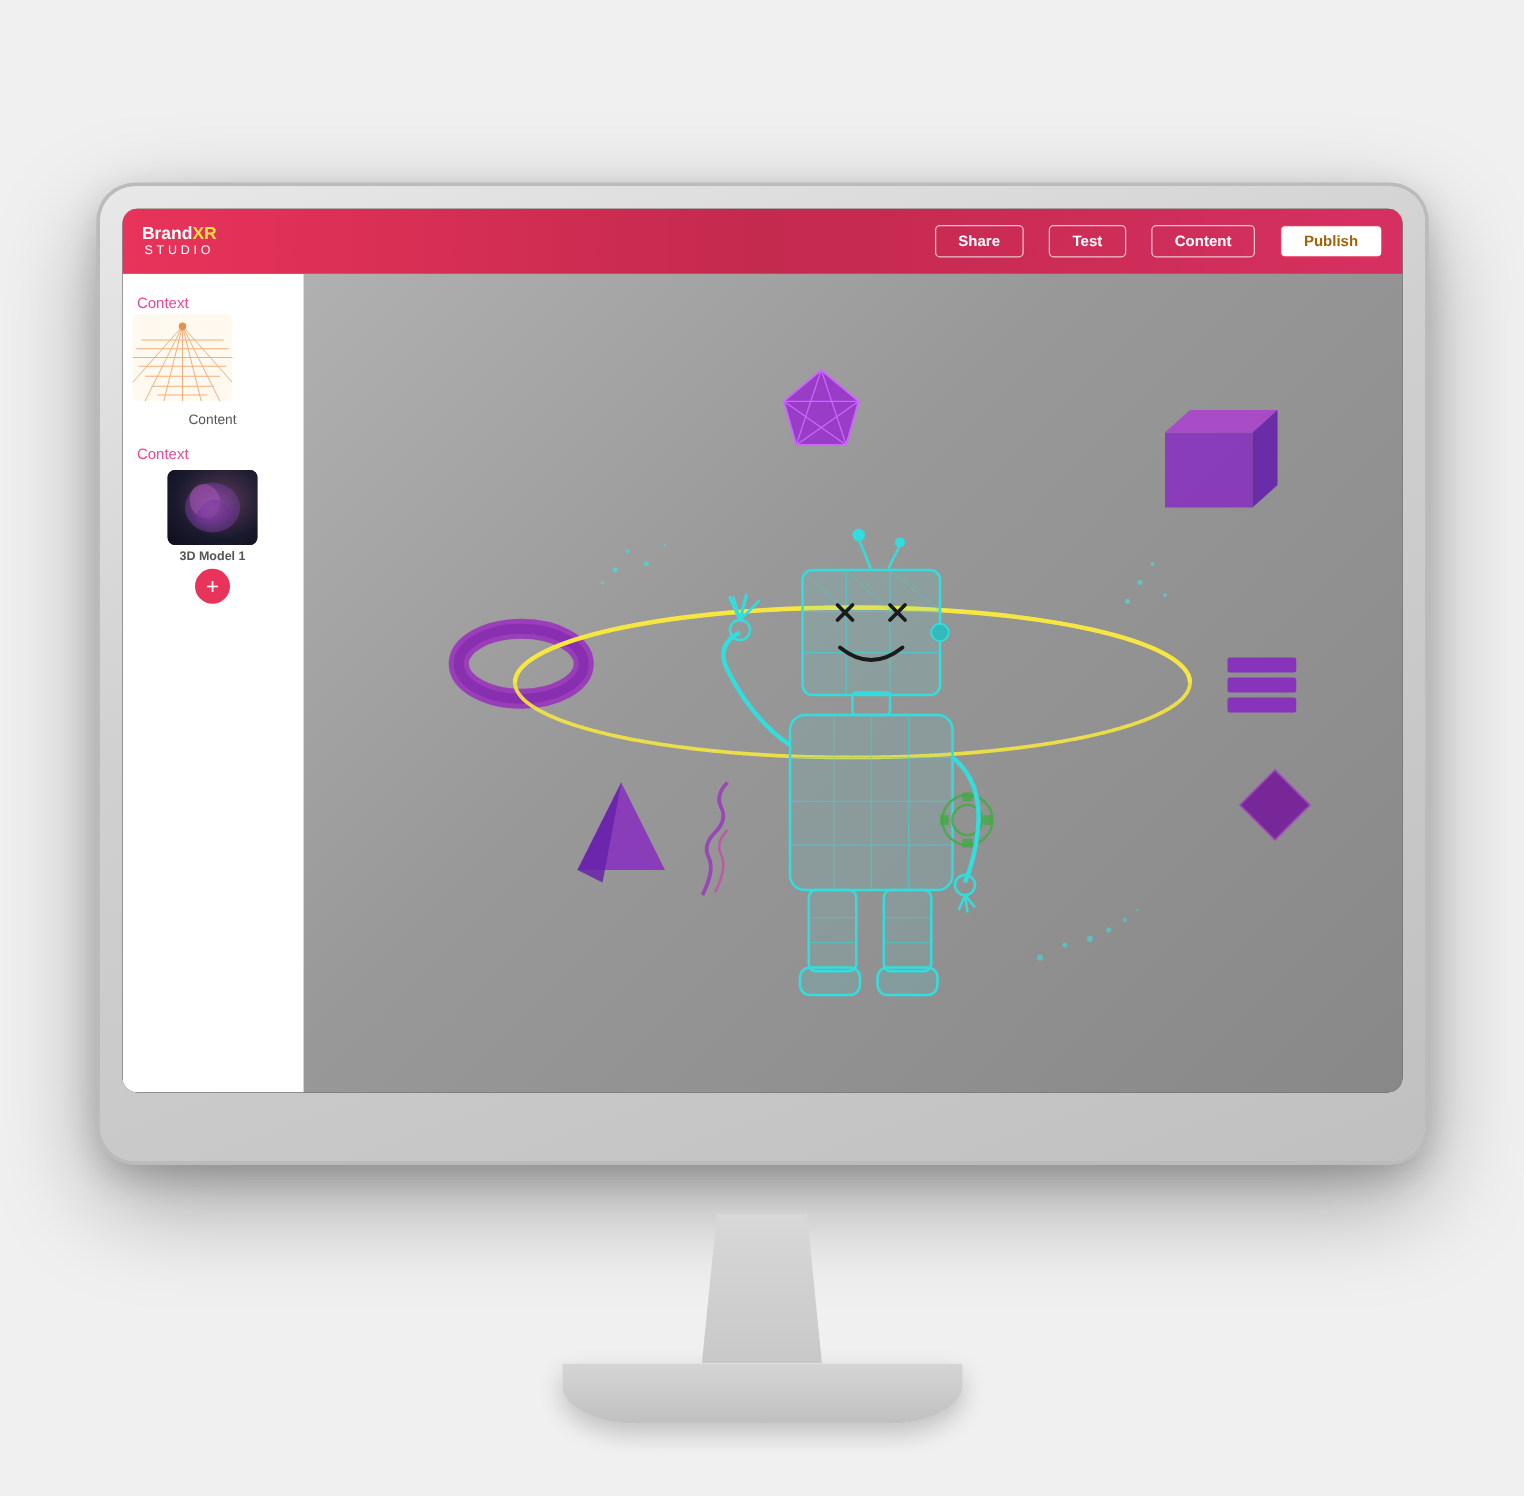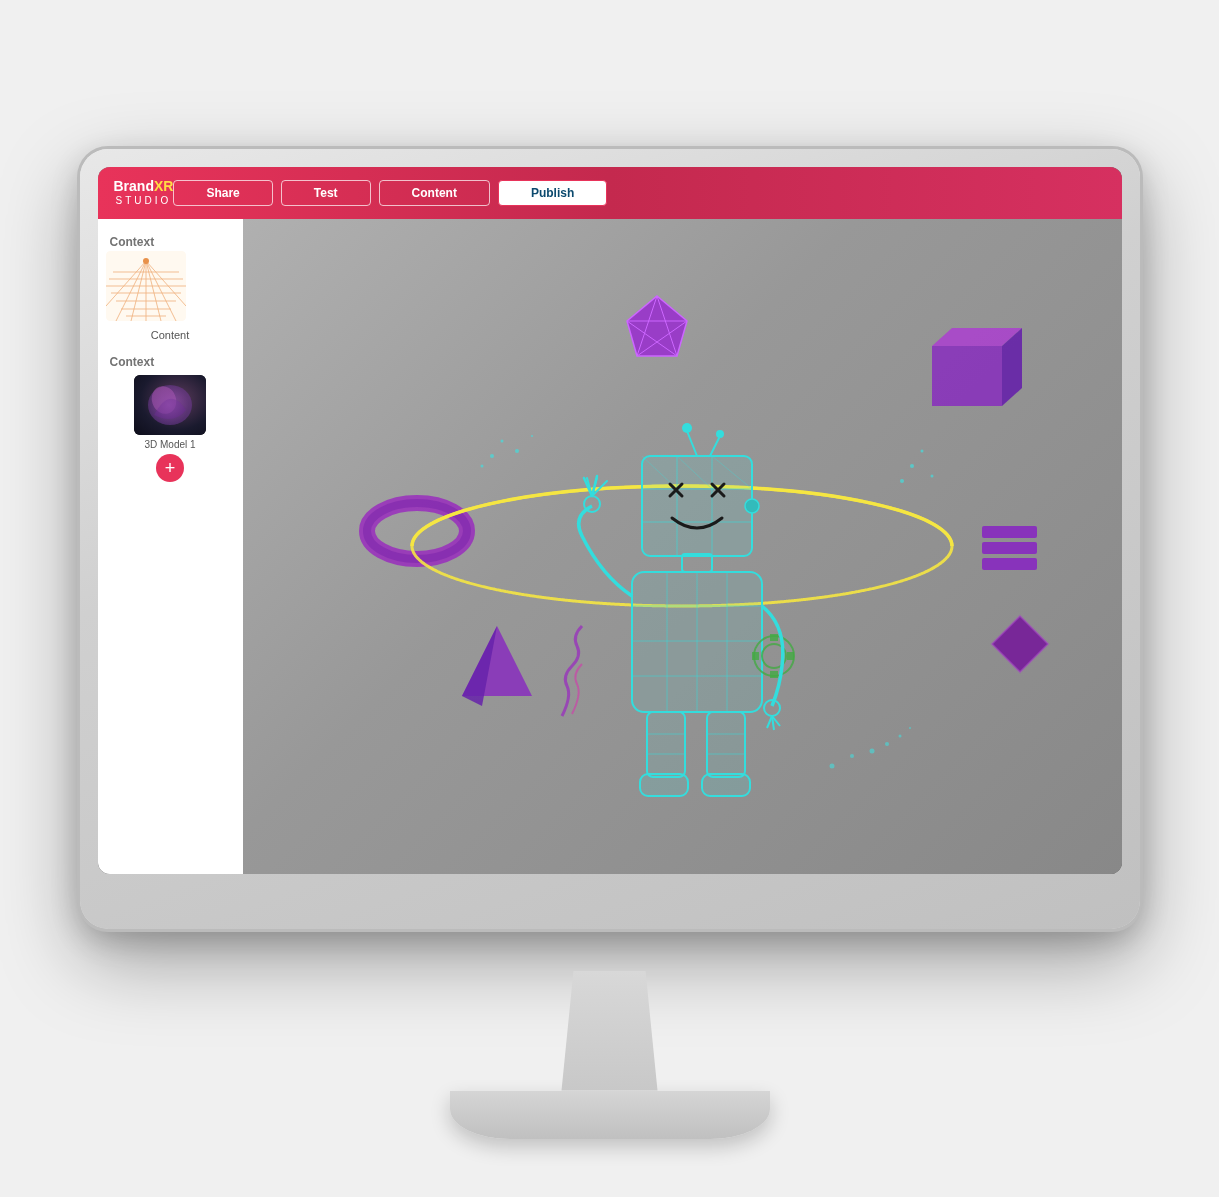--- a/index.html
+++ b/index.html
@@ -55,20 +55,21 @@
       position: relative;
       overflow: hidden;
     }
 
     
     .header-bar {
       height: 52px;
       background: linear-gradient(90deg, #e8335a 0%, #c4294e 50%, #d63060 100%);
       display: flex;
       align-items: center;
+      justify-content: space-between;
       padding: 0 16px;
       flex-shrink: 0;
       position: relative;
       z-index: 10;
     }
 
     .logo-area {
       display: flex;
       align-items: center;
     }
@@ -90,34 +91,35 @@
       text-align: center;
     }
 
     .header-buttons {
       display: flex;
       gap: 8px;
       align-items: center;
     }
 
     .header-btn {
-      padding: 5px 32px;
+      padding: 5px 18px;
       border-radius: 4px;
       font-size: 12px;
       font-weight: 600;
       cursor: pointer;
       border: 1.5px solid rgba(255,255,255,0.7);
       background: transparent;
       color: white;
+      margin-left: 12px;
     }
 
     .header-btn.publish {
       border: 1.5px solid #e8335a;
       background: white;
-      color: #0c4a6e;
+      color: #a16207;
     }
 
     
     .main-area {
       display: flex;
       flex: 1;
       overflow: hidden;
     }
 
     
@@ -126,22 +128,22 @@
       background: white;
       flex-shrink: 0;
       padding: 12px 8px;
       display: flex;
       flex-direction: column;
       gap: 10px;
     }
 
     .sidebar-section-label {
       font-size: 12px;
-      font-weight: 700;
-      color: #737373;
+      font-weight: 400;
+      color: #ec4899;
       padding: 4px 4px 2px 4px;
     }
 
     
     .grid-canvas {
       width: 80px;
       height: 70px;
       border-radius: 4px;
       overflow: hidden;
     }
@@ -179,20 +181,21 @@
       width: 40px; height: 40px;
       border-radius: 50%;
       background: radial-gradient(circle, rgba(150,80,180,0.6) 0%, transparent 70%);
     }
 
     .content-label {
       font-size: 10px;
       color: #555;
       text-align: center;
       margin-top: 4px;
+      font-weight: bold;
     }
 
     .add-btn {
       width: 28px;
       height: 28px;
       border-radius: 50%;
       background: #e8335a;
       color: white;
       font-size: 18px;
       border: none;

